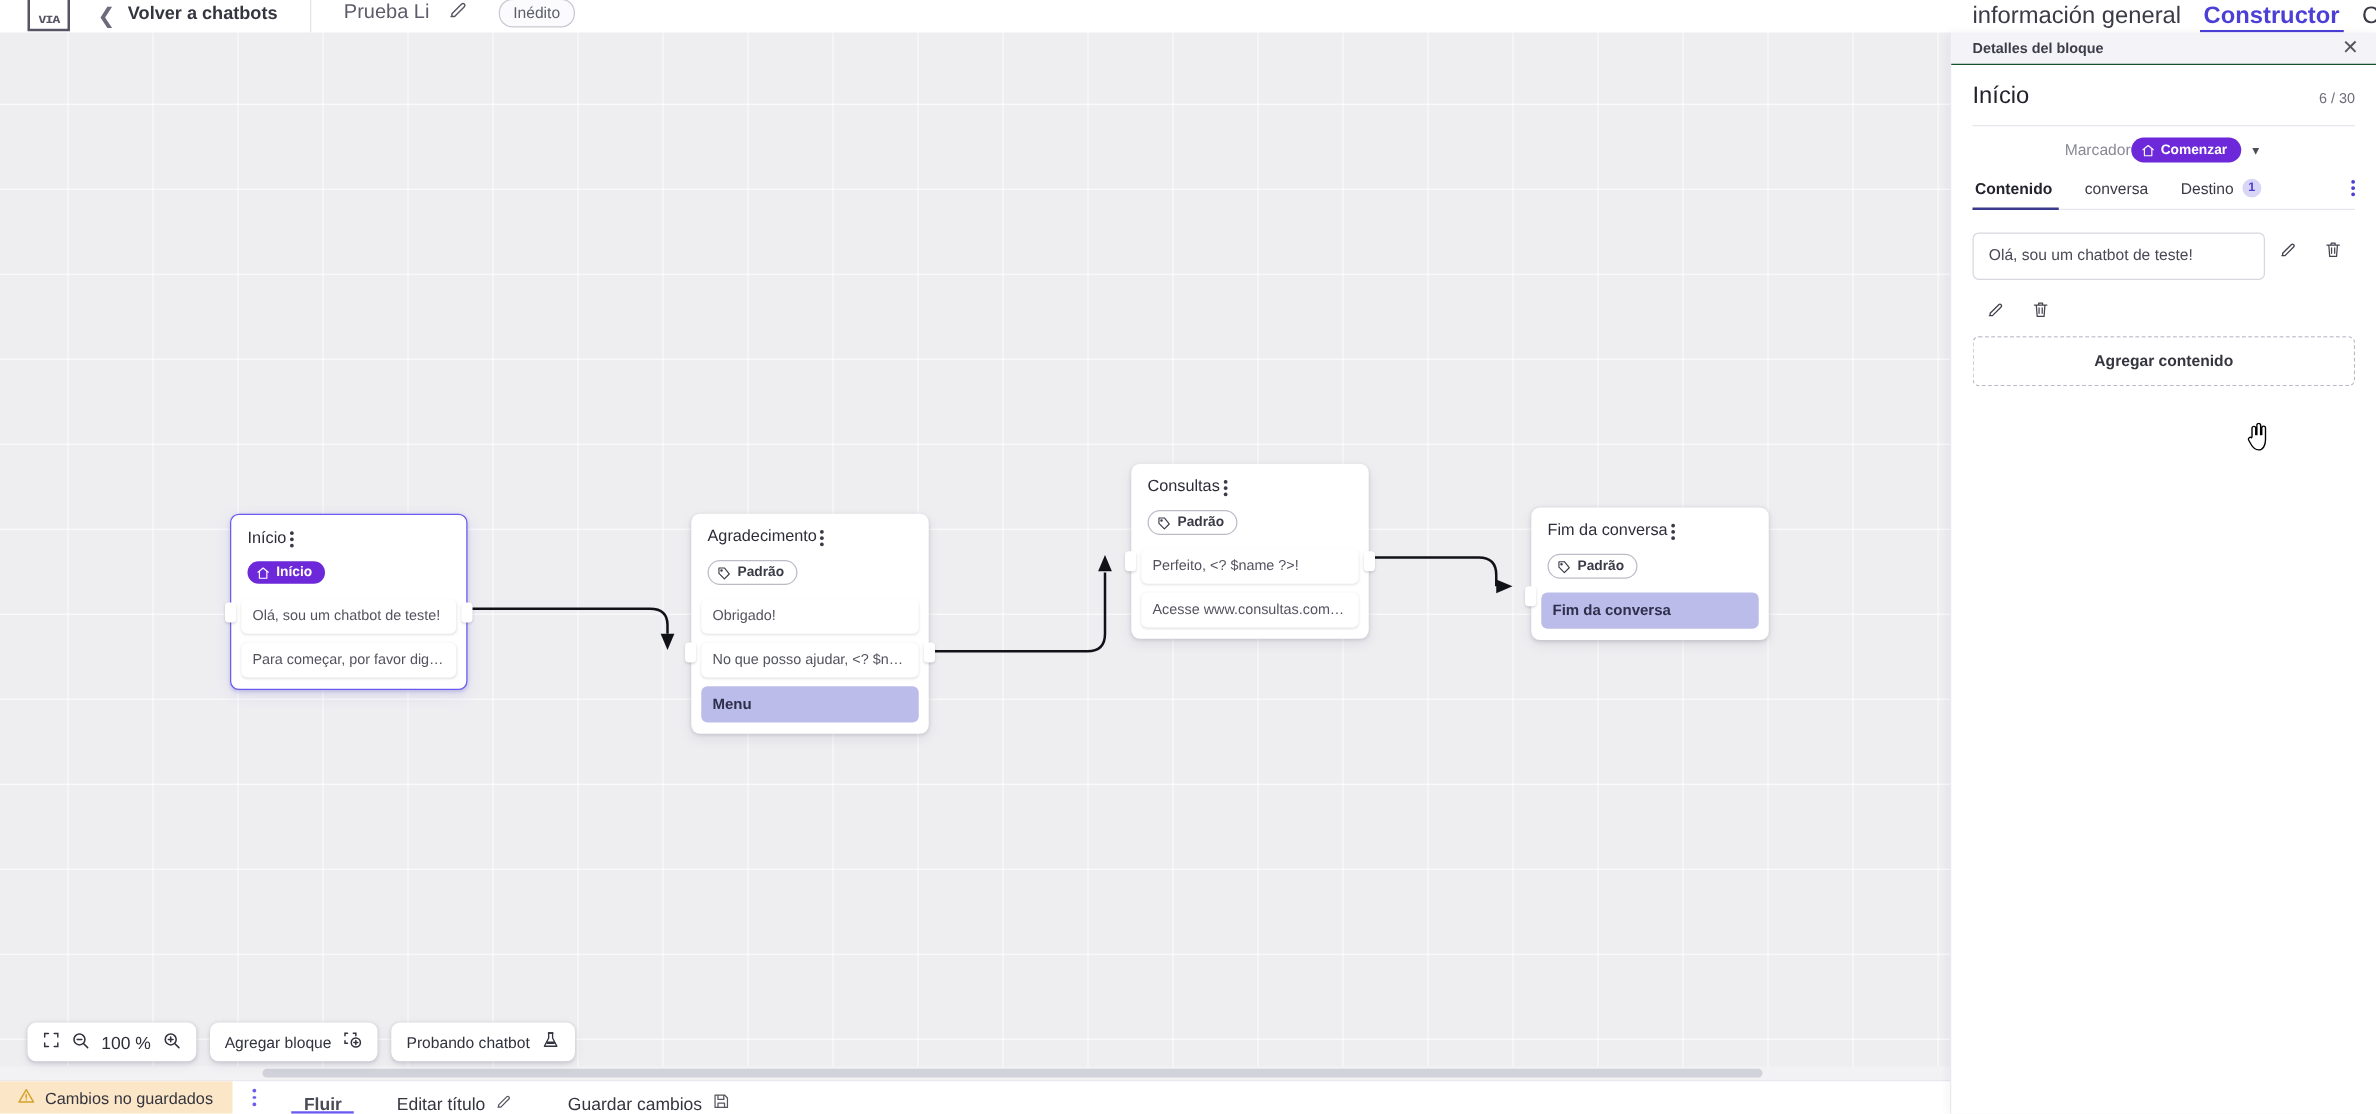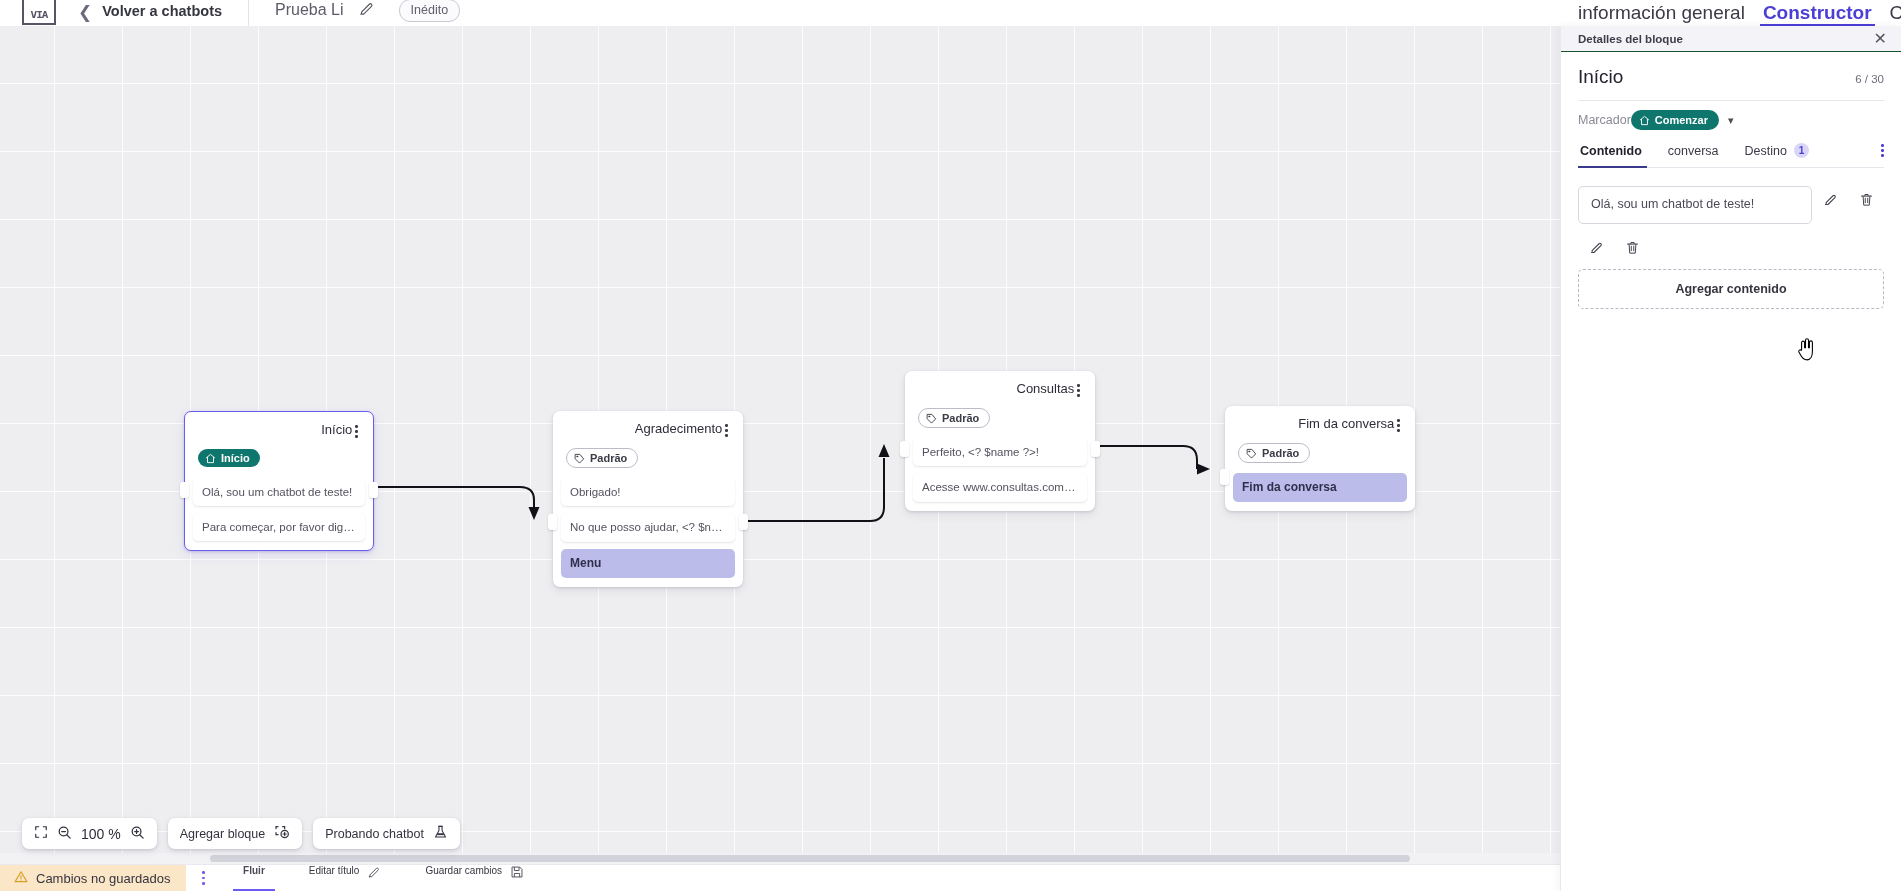--- a/index.html
+++ b/index.html
@@ -83,29 +83,29 @@
   .node {
     position: absolute; width: 190px; background: #ffffff;
     border-radius: 7px;
     box-shadow: 0 1px 3px rgba(30,30,60,.16), 0 4px 10px rgba(30,30,60,.07);
   }
   .node.selected {
     border: 1.6px solid #6a5cf0;
     box-shadow: 0 1px 3px rgba(60,40,190,.2), 0 4px 12px rgba(60,40,190,.10);
   }
   .node-head { padding: 11px 12px 10px 13px; }
-  .node-title-row { display: flex; align-items: flex-start; justify-content: flex-end; }
+  .node-title-row { display: flex; align-items: flex-start; justify-content: flex-start; }
   .node-title { font-size: 13px; color: #2d2d39; font-weight: 400; line-height: 1.1; }
   .kebab { display:flex; flex-direction:column; gap:2.5px; padding: 2px 3px; cursor:pointer; }
   .kebab i { width:2.7px; height:2.7px; border-radius:50%; background:#3a3a48; display:block; }
   .pill {
     display: inline-flex; align-items: center; gap: 5px; margin-top: 9px;
     border-radius: 11px; padding: 3px 10px 3px 7px; font-size: 11px; font-weight: 700;
   }
-  .pill.dark { background: #0f766e; color: #ffffff; }
+  .pill.dark { background: #6d28d9; color: #ffffff; }
   .pill.light { background: #ffffff; color: #3b3b48; border: 1px solid #bcbcc9; font-weight: 600; }
   .pill svg { display:block; }
   .node-body { padding: 0 8px 9px; display: flex; flex-direction: column; gap: 7px; }
   .msg {
     background: #ffffff; border-radius: 5px; padding: 7px 9px;
     font-size: 11.5px; color: #53535f; line-height: 1.25;
     box-shadow: 0 1px 2px rgba(40,40,70,.13);
     white-space: nowrap; overflow: hidden; text-overflow: ellipsis;
   }
   .msg.menu {
@@ -143,22 +143,22 @@
     border-top: 1px solid #e9e9ef;
   }
   .unsaved {
     background: #fbe6c7; display: flex; align-items: center; gap: 8px;
     padding: 0 16px 0 14px; font-size: 13px; color: #35353f; white-space:nowrap;
   }
   .sb-kebab { display:flex; align-items:center; padding: 0 16px; }
   .sb-kebab span { display:flex; flex-direction:column; gap:2.5px; }
   .sb-kebab i { width:2.7px;height:2.7px;border-radius:50%;background:#6a5cf0;display:block;}
   .sb-item {
-    display:flex; align-items:flex-start; gap:8px; padding: 0 22px;
-    font-size: 10px; color:#35353f; position:relative; white-space:nowrap; cursor:pointer;
+    display:flex; align-items:flex-end; gap:8px; padding: 0 22px;
+    font-size: 14px; color:#35353f; position:relative; white-space:nowrap; cursor:pointer;
   }
   .sb-item.active { color:#4b4b58; font-weight:700; }
   .sb-item.active::after{content:"";position:absolute;left:12px;right:12px;bottom:0;height:2.5px;background:#6a5cf0;}
 
   
   .rpanel {
     position: absolute; right: 0; top: 26px; width: 341px; height: 865px;
     background: #ffffff; border-left: 1px solid #e9e9ef;
     box-shadow: -2px 0 8px rgba(40,40,70,.05);
   }
@@ -170,21 +170,21 @@
   .rp-head-t { font-size: 11.5px; color: #3d3d4a; font-weight: 600; }
   .rp-close { font-size: 16px; color: #55555f; cursor: pointer; line-height: 1; }
   .rp-titlerow {
     display: flex; align-items: baseline; justify-content: space-between;
     padding: 14px 17px 0 17px;
   }
   .rp-title { font-size: 19px; color: #23232e; font-weight: 400; }
   .rp-count { font-size: 11.5px; color: #6d6d7a; }
   .rp-hr { margin: 12px 17px 0; height:1px; background:#e6e6ed; }
   .rp-markerrow {
-    display:flex; align-items:center; justify-content:flex-start;
+    display:flex; align-items:center; justify-content:center;
     padding: 9px 20px 0 17px;
   }
   .rp-marker-lbl { font-size: 12.5px; color: #8a8a97; }
   .rp-marker-right { display:flex; align-items:center; gap:9px; }
   .chev-dn { font-size: 11px; color:#4d4d5a; }
   .rp-tabs {
     display: flex; align-items: center; margin: 13px 17px 0 17px;
     border-bottom: 1px solid #e6e6ed; position: relative;
   }
   .rp-tab {

